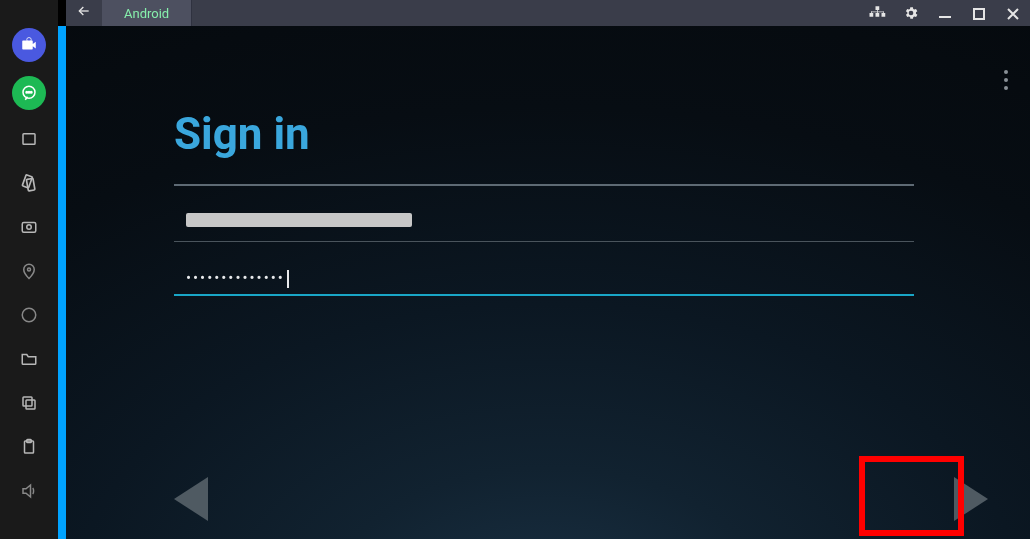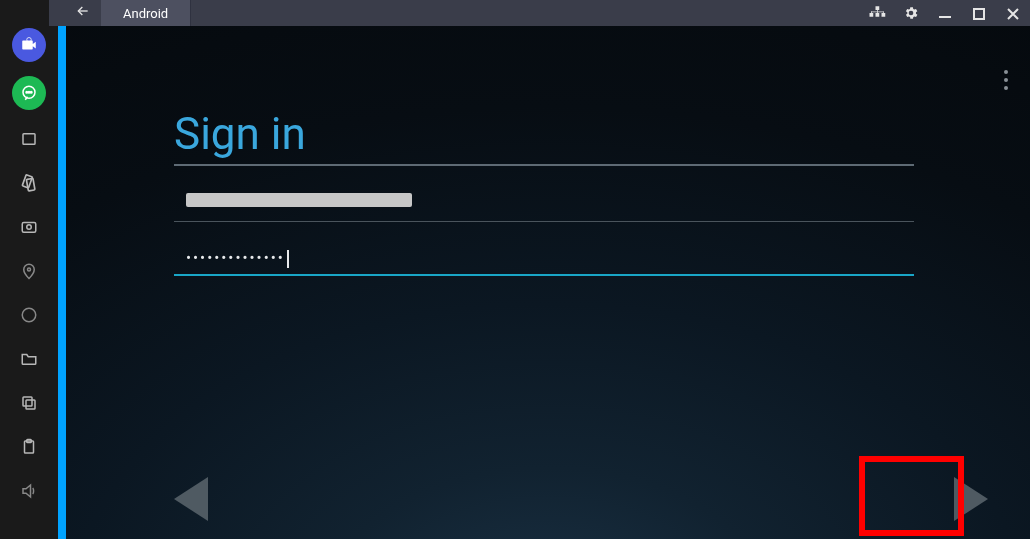--- a/index.html
+++ b/index.html
@@ -24,24 +24,24 @@
     width:34px; height:30px;
     display:flex; align-items:center; justify-content:center;
     color:#b7b7b7;
   }
 
   
   .accent { position:absolute; left:58px; top:26px; width:8px; height:513px; background:#00a3ff; }
 
   
   .titlebar {
-    position:absolute; left:49px; top:0; right:0; height:26px;
+    position:absolute; left:66px; top:0; right:0; height:26px;
     background:#3a3d4a;
     display:flex; align-items:center;
-    color:#ffffff; font-size:13px;padding-left:16px;
+    color:#86efac; font-size:13px;
   }
   .titlebar .back {
     width:36px; text-align:center; font-size:18px; line-height:26px; cursor:pointer;
   }
   .titlebar .tab {
     height:26px; padding:0 22px; background:#4d5060;
     display:flex; align-items:center; font-size:13px;
     border-right:1px solid #2f3240;
     cursor:pointer;
   }
@@ -51,21 +51,21 @@
 
   
   .viewport {
     position:absolute; left:66px; top:26px; right:0; bottom:0;
     background: radial-gradient(130% 160% at 50% 115%, #1a3144 0%, #112230 18%, #0b1722 38%, #070d13 62%, #04070a 100%);
   }
   .kebab { position:absolute; top:40px; right:22px; color:#737a80; font-size:22px; letter-spacing:0; line-height:6px; cursor:pointer; }
   .kebab span { display:block; width:4px; height:4px; background:#8a9096; border-radius:50%; margin:4px 0; }
 
   .signin-wrap { position:absolute; left:108px; top:82px; width:740px; }
-  .signin-title { font-size:44px; font-weight:400; color:#3aa7dd; margin-bottom:4px; }
+  .signin-title { font-size:44px; font-weight:700; color:#3aa7dd; margin-bottom:24px; }
   .hr-strong { border:none; border-top:2px solid #5e6a74; }
 
   .field { margin-top:20px; }
   .field-email { position:relative; border-bottom:1px solid #4a545c; padding:6px 12px 10px 12px; }
   .redacted { display:inline-block; width:226px; height:14px; background:#c7c7c7; border-radius:2px; }
   .field-pass  { position:relative; border-bottom:2px solid #19a6c7; padding:6px 12px 6px 12px; }
   .pwd-dots { color:#e8eaec; font-size:15px; letter-spacing:2px; display:inline-block; }
   .caret { display:inline-block; width:2px; height:18px; background:#e8eaec; vertical-align:middle; margin-left:2px; }
 
   

